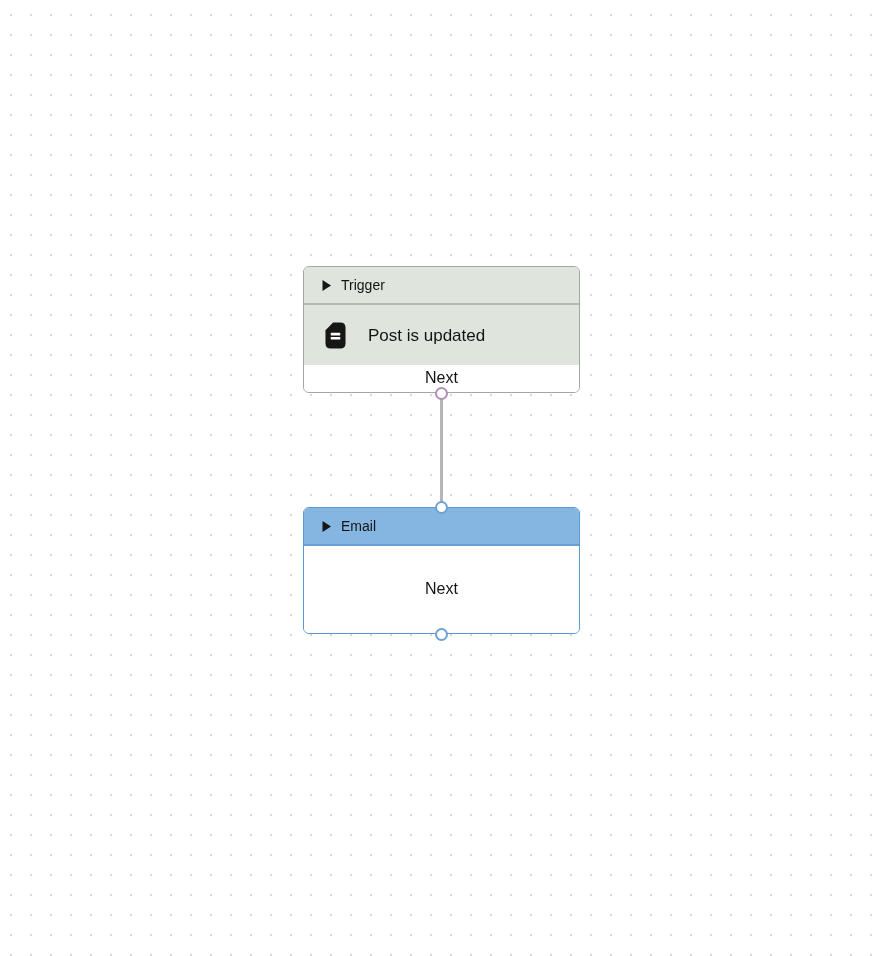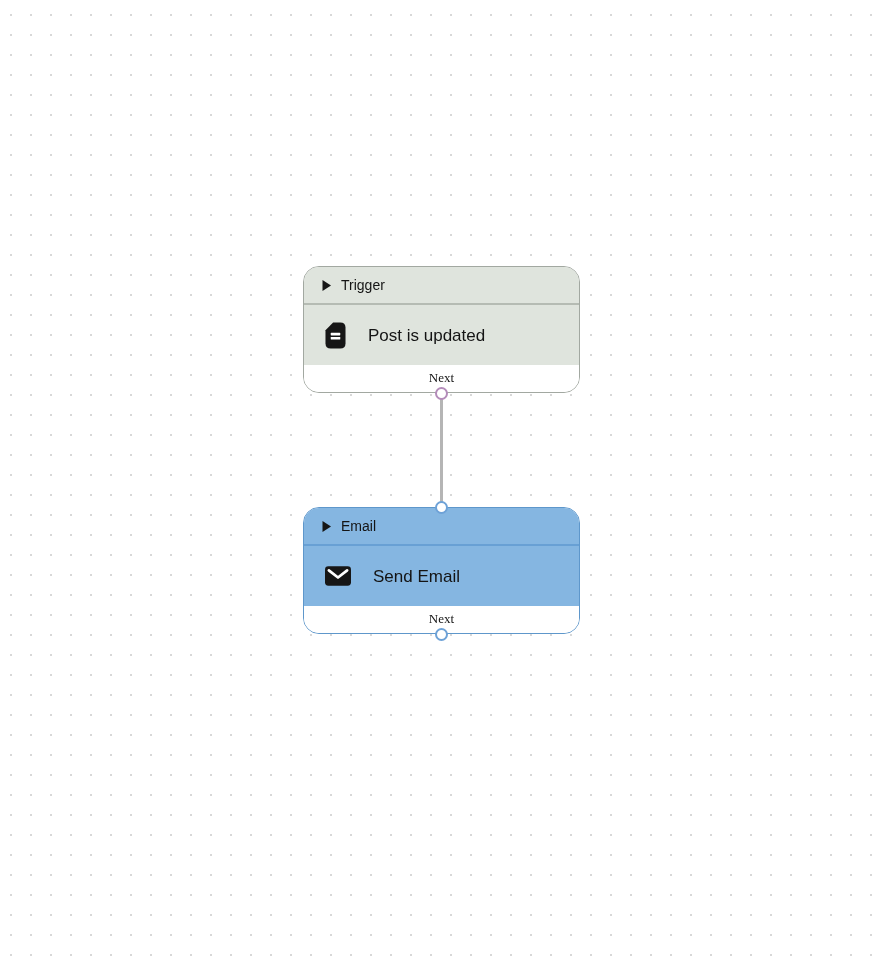--- a/index.html
+++ b/index.html
@@ -28,21 +28,21 @@
     width: 277px;
   }
   .node-trigger { left: 303px; top: 266px; }
   .node-action  { left: 303px; top: 507px; }
   .node-box {
     height: 127px;
     box-sizing: border-box;
     display: flex;
     flex-direction: column;
     border: 1.5px solid var(--border);
-    border-radius: 16px;
+    border-radius: 6px;
     background: #ffffff;
     overflow: hidden;
   }
   .node-header {
     height: 36px;
     flex: 0 0 auto;
     background: var(--fill);
     border-bottom: 2px solid var(--divider);
     display: flex;
     align-items: center;
@@ -62,21 +62,21 @@
   }
   .node-body .title { font-size: 17px; line-height: 1; }
   .node-icon { display: inline-flex; }
   .node-footer {
     flex: 1 1 auto;
     background: #ffffff;
     display: flex;
     align-items: center;
     justify-content: center;
   }
-  .node-footer .next { font-size: 13px; line-height: 1; padding-bottom: 2px; font-family: Liberation Serif, serif; }
+  .node-footer .next { font-size: 16px; line-height: 1; padding-bottom: 2px; }
   .port {
     position: absolute;
     left: 50%;
     width: 13px; height: 13px;
     margin-left: -6.5px;
     box-sizing: border-box;
     border-radius: 50%;
     background: #ffffff;
     border: 2.3px solid var(--port);
     z-index: 3;
@@ -121,29 +121,20 @@
   <div class="node node-action" style="--fill: #85b6e1; --border: #5e97cb; --divider: #68a0d4; --port: #6ea2d7;">
     <div class="node-box">
       <div class="node-header">
         <span class="tri">
           <svg viewBox="0 0 9 11" width="9" height="11" aria-hidden="true">
             <path d="M0.5 0 L9 5.5 L0.5 11 Z" fill="#161616"></path>
           </svg>
         </span>
         <span class="kind">Email</span>
       </div>
-      <div class="node-body">
-        <span class="node-icon">
-          <svg viewBox="0 0 27 20" width="26" height="20" aria-hidden="true">
-            <path d="M3.5 0 H23.5 Q27 0 27 3.5 V16.5 Q27 20 23.5 20 H3.5 Q0 20 0 16.5 V3.5 Q0 0 3.5 0 Z" fill="#161616"></path>
-            <path d="M4 4.2 L13.5 11.6 L23 4.2" stroke="#ffffff" stroke-width="2.8" fill="none" stroke-linecap="round" stroke-linejoin="round"></path>
-          </svg>
-        </span>
-        <span class="title">Send Email</span>
-      </div>
       <div class="node-footer">
         <span class="next">Next</span>
       </div>
     </div>
     <div class="port port-top"></div>
     <div class="port port-bottom"></div>
   </div>
 
 </div>
 

